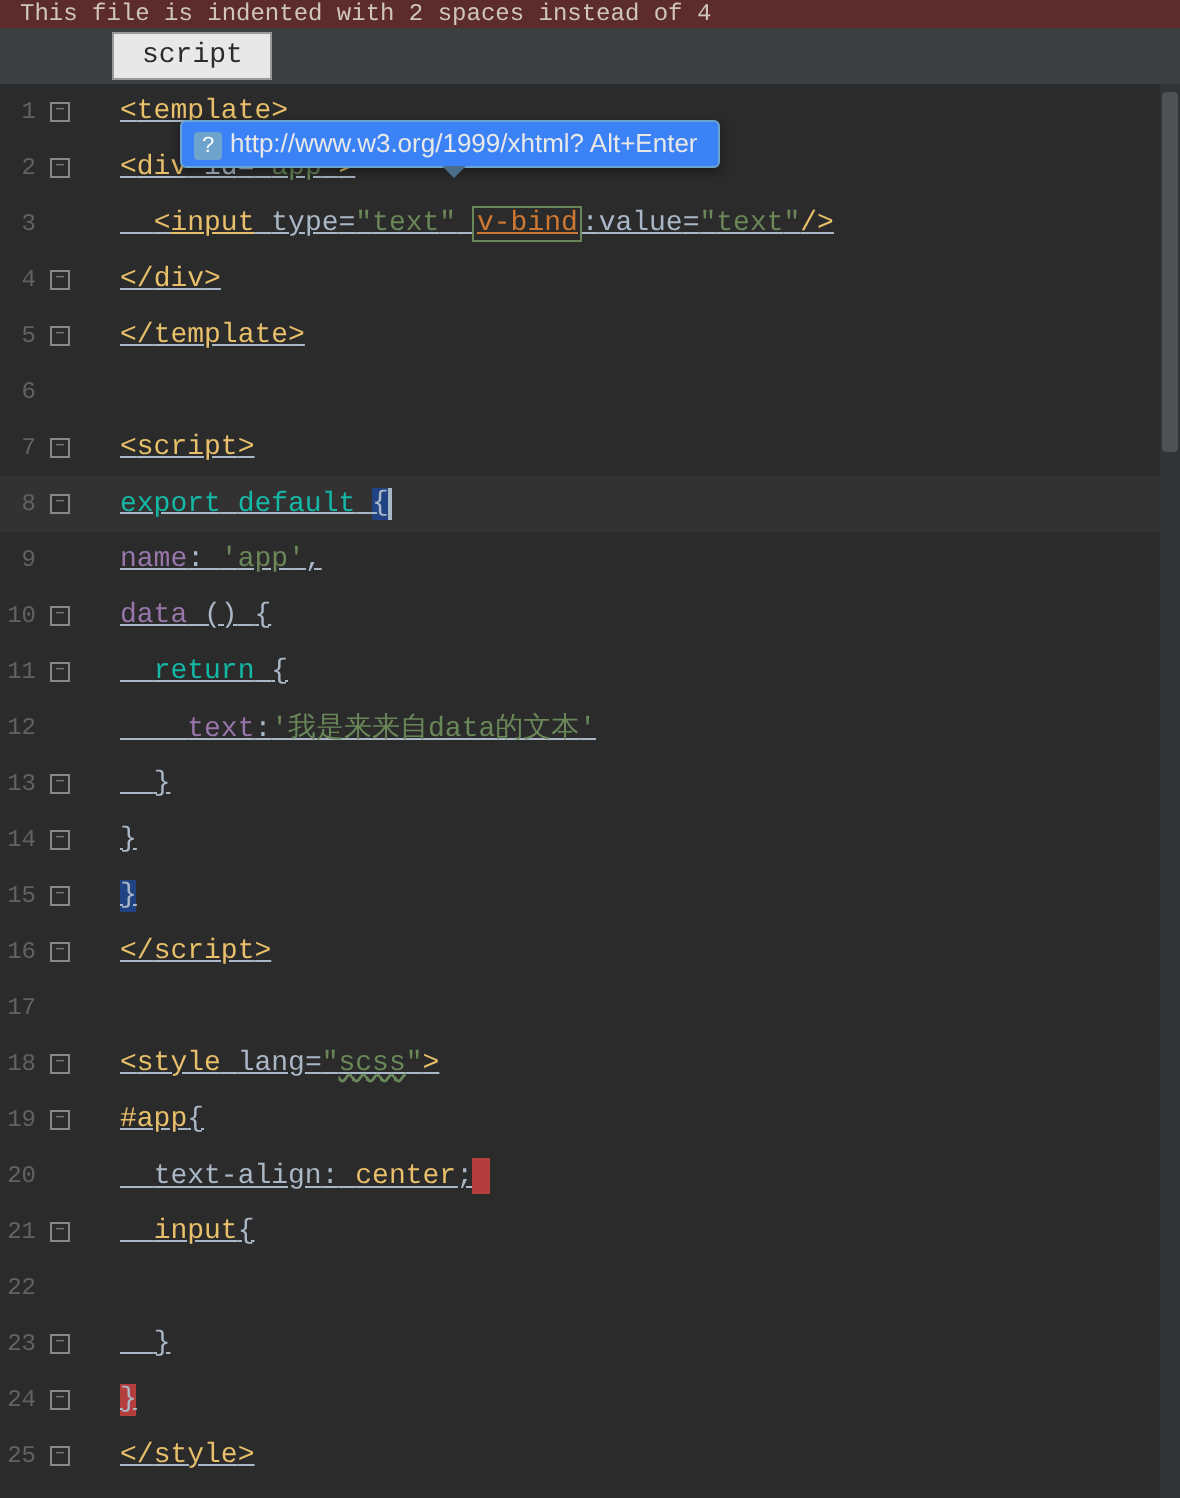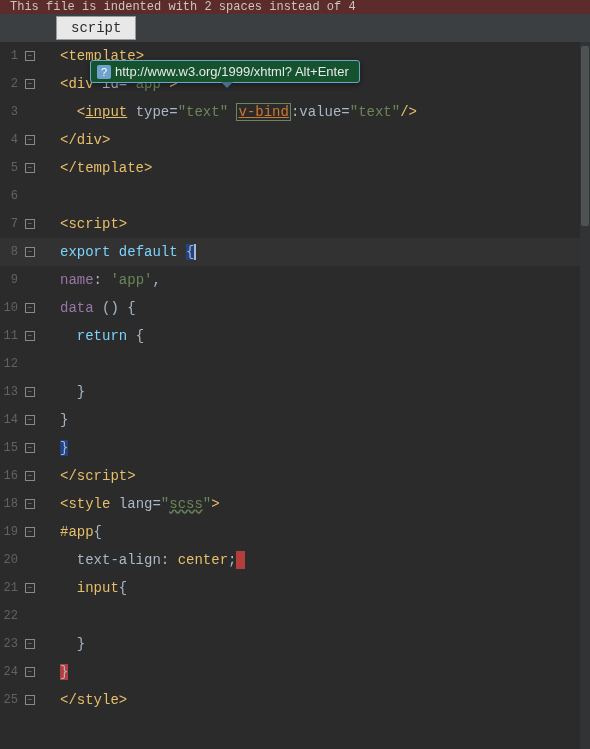--- a/index.html
+++ b/index.html
@@ -79,28 +79,29 @@
 }
 .vguide {
   position:absolute;
   top:0;bottom:0;
   width:1px;
   background:#4a4a4a;
 }
 .code {
   white-space:pre;
   position:relative;
+  text-decoration:underline;
 }
 .hl-line { background:#323232; }
 .hl-caret { background:#214283; }
 .tag-br  { color:#e8bf6a; }   
 .tag-nm  { color:#e8bf6a; }   
 .attr    { color:#a9b7c6;margin-top:16px; }
 .str     { color:#6a8759; }
-.kw-orange { color:#7dd3fc; }
+.kw-orange { color:#14b8a6; }
 .name-prop { color:#9876aa; }
 .num   { color:#6897bb; }
 .css-prop { color:#a9b7c6; }
 .under { text-decoration:underline; }
 .wavy { text-decoration: underline wavy #6a8759; }
 .boxed {
   border:1px solid #6a8759;
   padding:0 1px;
 }
 .sel-block {
@@ -111,21 +112,21 @@
 }
 .caret-block {
   display:inline-block;
   width:2px;height:16px;
   background:#a9b7c6;
   vertical-align:middle;
 }
 .tooltip {
   position:absolute;
   left:90px; top:18px;
-  background:#14532d;
+  background:#3b82f6;
   border:1px solid #6da3cc;
   border-radius:3px;
   color:#e8e8e8;
   font-size:13px;
   padding:3px 10px 3px 6px;
   font-family:Arial,sans-serif;
   z-index:10;
   box-shadow:0 2px 6px rgba(0,0,0,.4);
 }
 .tooltip::after{
@@ -282,20 +283,21 @@
     <div class="code">  <span class="kw-orange">return</span><span> </span><span>{</span></div>
   </div>
 
   <div class="code-row">
     <div class="gutter">12</div>
     <div class="fold-col"></div>
     <div class="guide-col">
         <div class="vguide" style="left:2px"></div>
         <div class="vguide" style="left:16px"></div>
       </div>
+    <div class="code">    <span class="name-prop">text</span><span>:</span><span class="str">'</span><span class="str">我是来来自data的文本</span><span class="str">'</span></div>
   </div>
 
   <div class="code-row">
     <div class="gutter">13</div>
     <div class="fold-col">
         <div class="fold-icon">−</div>
       </div>
     <div class="guide-col">
         <div class="vguide" style="left:2px"></div>
         <div class="vguide" style="left:16px"></div>
@@ -325,20 +327,26 @@
 
   <div class="code-row">
     <div class="gutter">16</div>
     <div class="fold-col">
         <div class="fold-icon">−</div>
       </div>
     <div class="guide-col"></div>
     <div class="code"><span class="tag-br">&lt;/</span><span class="tag-nm">script</span><span class="tag-br">&gt;</span></div>
   </div>
 
+  <div class="code-row">
+    <div class="gutter">17</div>
+    <div class="fold-col"></div>
+      <div class="guide-col"></div>
+      <div class="code"></div>
+  </div>
 
   <div class="code-row">
     <div class="gutter">18</div>
     <div class="fold-col">
         <div class="fold-icon">−</div>
       </div>
     <div class="guide-col"></div>
     <div class="code"><span class="tag-br">&lt;</span><span class="tag-nm">style</span><span> </span><span class="attr">lang</span><span>=</span><span class="str">"</span><span class="str wavy">scss</span><span class="str">"</span><span class="tag-br">&gt;</span></div>
   </div>
 

